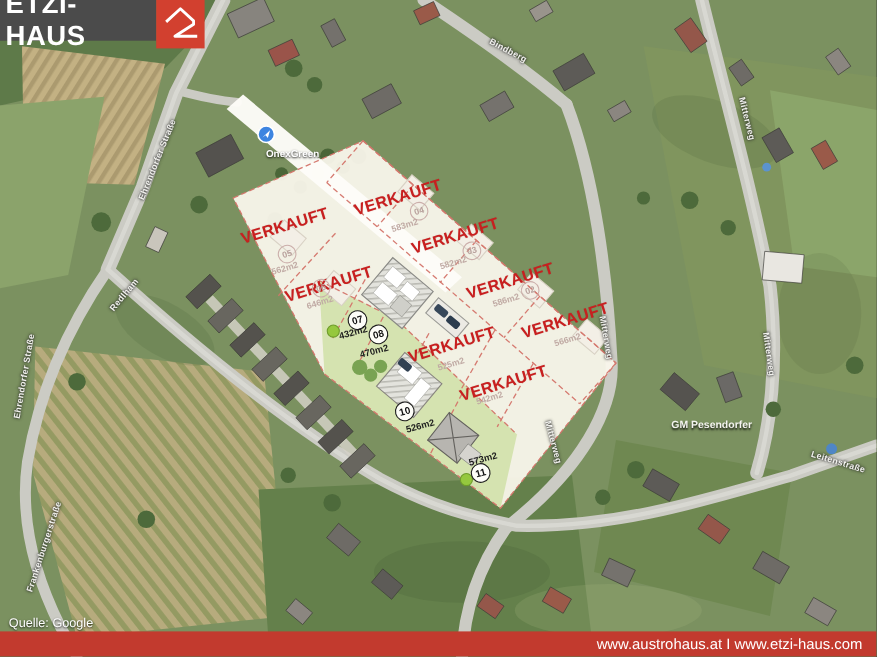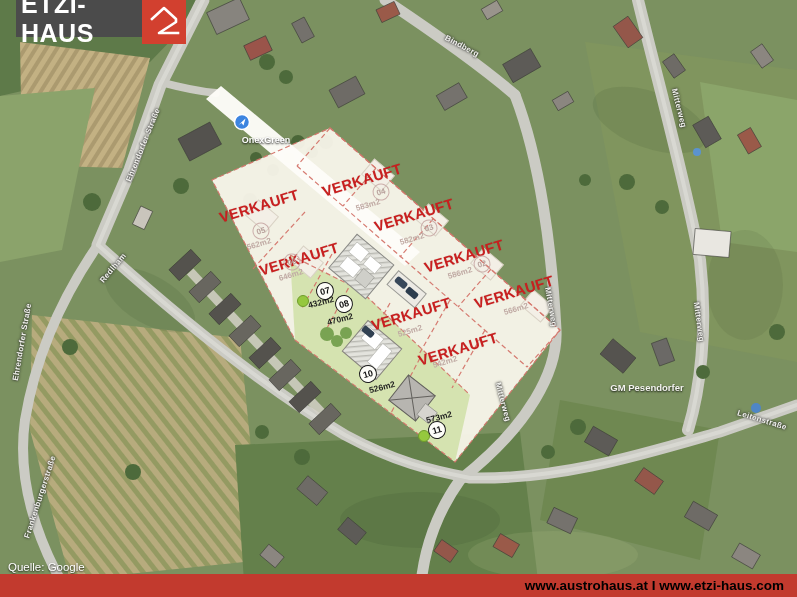--- a/index.html
+++ b/index.html
@@ -14,36 +14,36 @@
   .place{font-size:9.5px;font-weight:700;color:#f4f4f0;text-shadow:0 1px 2px rgba(0,0,0,.9);text-align:center;}
   .vk{font-size:14.5px;font-weight:800;color:#c81f1f;letter-spacing:.4px;
       text-shadow:0 0 1px rgba(120,0,0,.25);}
   .pnum-sold{width:15px;height:15px;border:1px solid #cbaeaa;border-radius:50%;
       font-size:8px;font-weight:700;color:#b9a29d;display:flex;align-items:center;justify-content:center;}
   .parea-sold{font-size:8px;font-weight:600;color:#c0aaa4;}
   .pnum-av{width:16px;height:16px;border:1.4px solid #1c1c1c;border-radius:50%;background:#fdfdf8;
       font-size:9px;font-weight:800;color:#111;display:flex;align-items:center;justify-content:center;}
   .parea-av{font-size:8.5px;font-weight:800;color:#1e1e1e;}
   
-  #etzi-bar{position:absolute;left:16px;top:0;width:142px;height:37px;background:#4b4b4b;
+  #etzi-bar{position:absolute;left:0;top:0;width:142px;height:37px;background:#4b4b4b;
       display:flex;align-items:center;padding-left:5px;box-sizing:border-box;}
   #etzi-bar span{font-size:25px;font-weight:800;color:#fff;letter-spacing:.5px;}
   #etzi-mark{position:absolute;left:142px;top:0;width:44px;height:44px;background:#d2402f;
       display:flex;align-items:center;justify-content:center;}
   #austro-left{position:absolute;left:614px;top:0;width:106px;height:38px;background:#d9d9d7;
       display:flex;align-items:center;justify-content:center;}
   #austro-left span{font-size:17px;font-weight:700;color:#8e8e8c;letter-spacing:3px;}
   #austro-right{position:absolute;left:720px;top:0;width:77px;height:38px;background:#d2402f;
       display:flex;align-items:center;justify-content:center;}
   #austro-right .haus-box{background:#fff;width:62px;height:20px;display:flex;align-items:center;justify-content:center;}
   #austro-right .haus-box span{font-size:13px;font-weight:800;color:#d2402f;letter-spacing:1.5px;}
   
   #footer-bar{position:absolute;left:0;top:574px;width:797px;height:23px;background:#c23a2e;
       display:flex;align-items:center;justify-content:flex-end;padding-right:13px;box-sizing:border-box;}
-  #footer-bar span{color:#000000;font-size:13.5px;font-weight:700;}
+  #footer-bar span{color:#ffffff;font-size:13.5px;font-weight:400;}
   #source{position:absolute;left:8px;top:561px;font-size:11.5px;font-weight:400;color:#fff;
       text-shadow:0 1px 2px rgba(0,0,0,.85);}
   #map-pin{position:absolute;left:233px;top:113px;transform:translate(-50%,-50%);}
 </style>
 </head>
 <body>
 
 <div id="stage">
 
   <svg width="797" height="597" viewBox="0 0 797 597">

